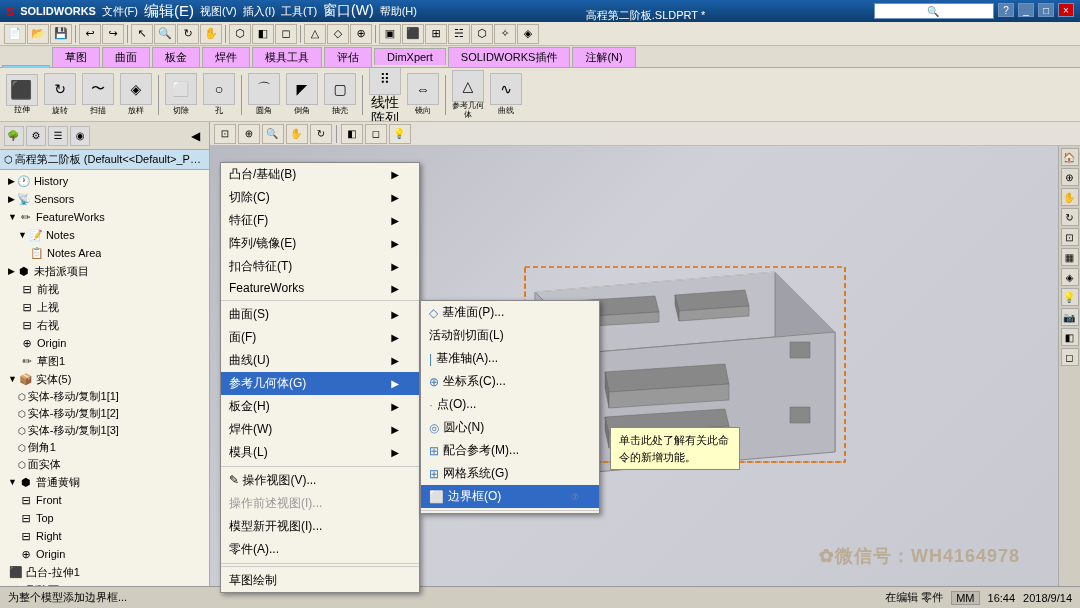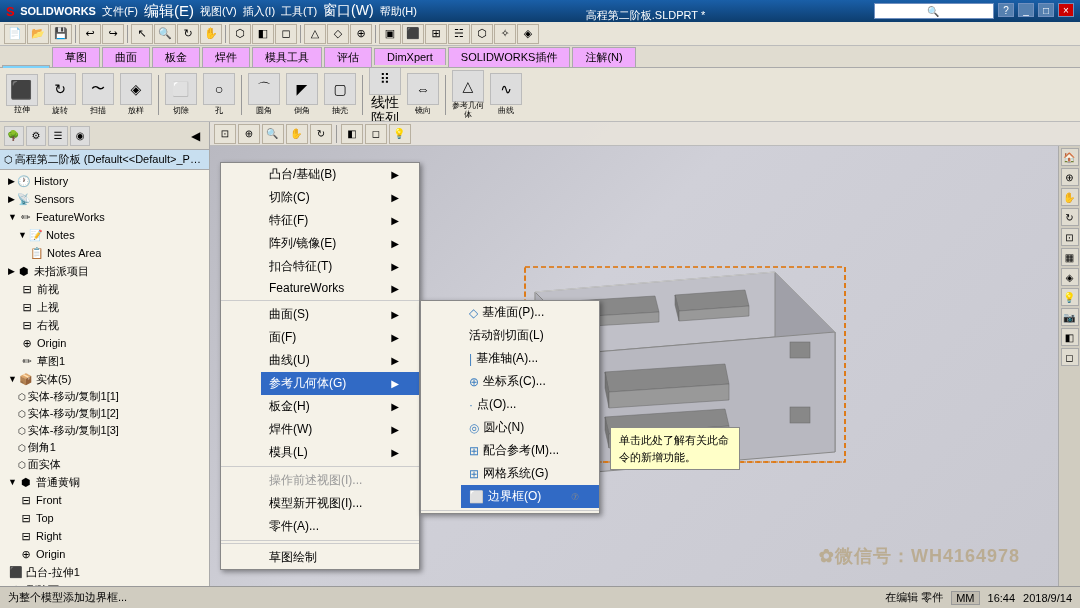--- a/index.html
+++ b/index.html
@@ -22,21 +22,21 @@
     .tree-item { display: flex; align-items: center; padding: 1px 2px; cursor: pointer; white-space: nowrap; overflow: hidden; }
     .tree-item .indent { display: inline-block; }
     .tree-item .icon { width: 16px; height: 16px; margin-right: 2px; display: flex; align-items: center; justify-content: center; flex-shrink: 0; }
     .tree-item .label { font-size: 11px; overflow: hidden; text-overflow: ellipsis; }
     .tree-arrow { font-size: 9px; margin-right: 1px; }
     #viewport-toolbar { position: absolute; top: 0; left: 0; right: 0; height: 24px; background: rgba(240,236,224,0.9); border-bottom: 1px solid #ccc; display: flex; align-items: center; padding: 0 4px; gap: 2px; z-index: 5; }
 
     
     #context-menu-1 { position: absolute; left: 225px; top: 50px; width: 175px; background: #f5f2e8; border: 1px solid #888; box-shadow: 2px 2px 4px rgba(0,0,0,0.3); z-index: 100; font-size: 12px; }
     #context-menu-2 { position: absolute; left: 400px; top: 150px; width: 175px; background: #f5f2e8; border: 1px solid #888; box-shadow: 2px 2px 4px rgba(0,0,0,0.3); z-index: 101; font-size: 12px; }
-    .cm-item { padding: 3px 20px 3px 8px; cursor: pointer; display: flex; align-items: center; justify-content: space-between; white-space: nowrap; margin-left: 40px; }
+    .cm-item { padding: 3px 20px 3px 8px; cursor: pointer; display: flex; align-items: center; justify-content: space-between; white-space: nowrap; }
     .cm-item.highlighted { background: #316ac5; color: white; }
     .cm-item .arrow { font-size: 10px; }
     .cm-sep { height: 1px; background: #ccc; margin: 2px 0; }
 
     
     #tooltip { position: absolute; left: 503px; top: 300px; background: #ffffc0; border: 1px solid #888; padding: 4px 8px; font-size: 11px; z-index: 200; max-width: 120px; line-height: 1.4; }
 
     
     #statusbar { height: 26px; background: #d0ccc0; display: flex; align-items: center; justify-content: space-between; padding: 0 8px; border-top: 1px solid #999; font-size: 11px; position: absolute; bottom: 0; left: 0; right: 0; }
     .rs-btn { width: 18px; height: 18px; background: #e0dcd0; border: 1px solid #aaa; display: flex; align-items: center; justify-content: center; cursor: pointer; font-size: 10px; }
@@ -460,20 +460,23 @@
           </div>
         <div class="cm-item">
             <span>焊件(W)</span>
             <span class="arrow">▶</span>
           </div>
         <div class="cm-item">
             <span>模具(L)</span>
             <span class="arrow">▶</span>
           </div>
         <div class="cm-sep"></div>
+        <div class="cm-item">
+            <span>✎ 操作视图(V)...</span>
+          </div>
         <div class="cm-item" style="color:#999;">
             <span>操作前述视图(I)...</span>
           </div>
         <div class="cm-item">
             <span>模型新开视图(I)...</span>
           </div>
         <div class="cm-item">
             <span>零件(A)...</span>
           </div>
         <div class="cm-sep"></div>

